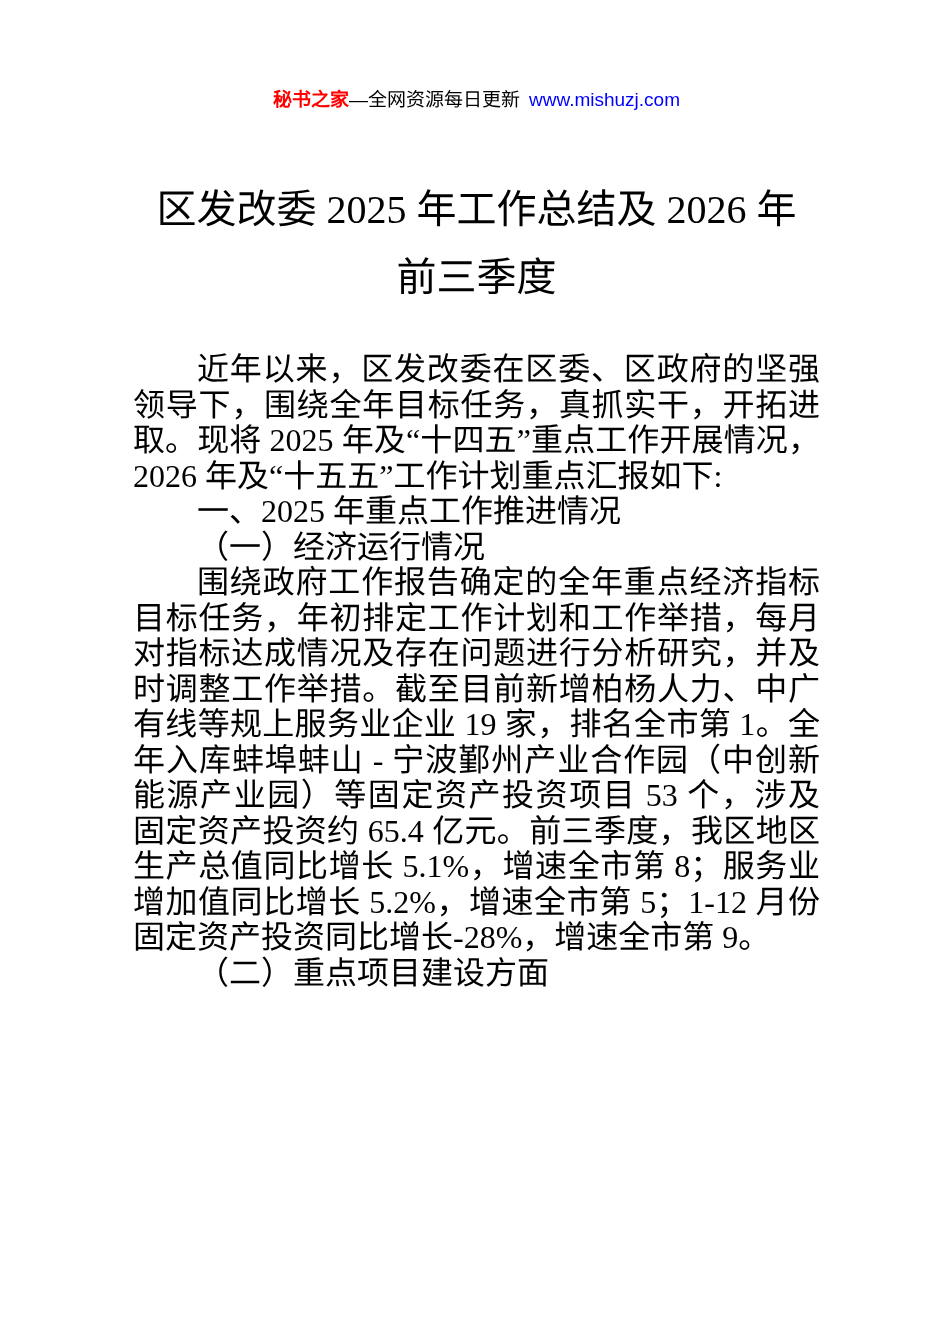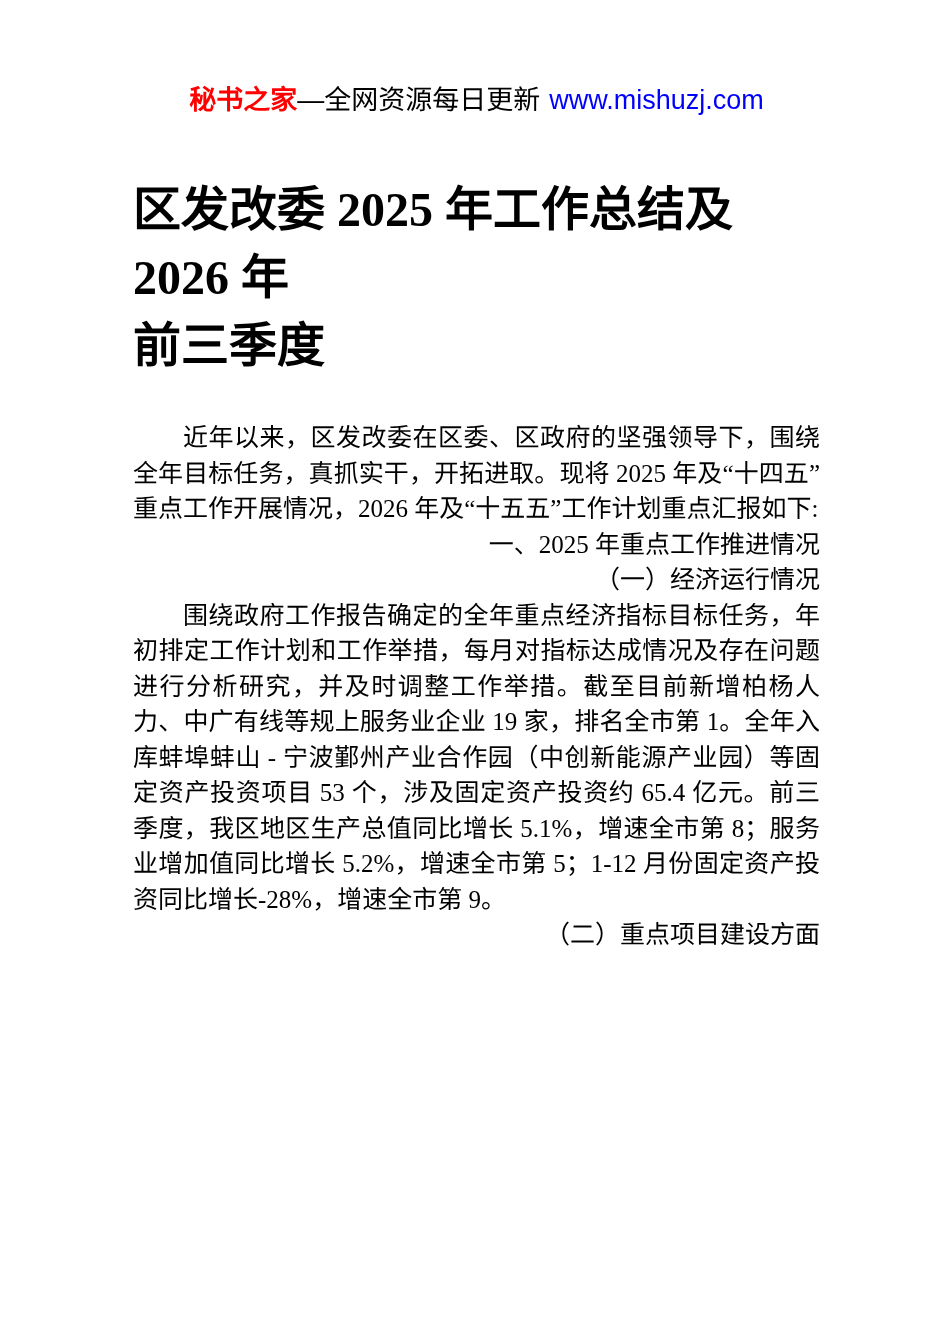--- a/index.html
+++ b/index.html
@@ -16,21 +16,21 @@
     background: #ffffff;
     color: #000000;
     font-family: "Liberation Serif", "DejaVu Serif", serif;
     padding: 84px 130px 0 133px;
     overflow: hidden;
   }
 
   
   .site-header {
     text-align: center;
-    font-size: 27px;
+    font-size: 19px;
     line-height: 32px;
     white-space: nowrap;
     font-family: "Liberation Sans", "DejaVu Sans", sans-serif;
   }
   .site-header .brand {
     color: #FF0000;
     font-weight: bold;
   }
   .site-header .tagline {
     color: #000000;
@@ -38,41 +38,42 @@
   .site-header .url {
     color: #0000FF;
     text-decoration: none;
     margin-left: 9px;
     cursor: pointer;
   }
 
   
   .doc-title {
     margin: 60px 0 40px 0;
-    font-size: 48px;
+    text-align: center;
+    font-size: 40px;
     line-height: 68px;
-    font-weight: bold;
+    font-weight: normal;
     color: #000000;
   }
 
   
   .doc-body {
     margin: 0;
   }
   .para {
     margin: 0;
-    font-size: 25px;
+    font-size: 32px;
     line-height: 35.5px;
     text-align: justify;
     text-indent: 2em;
     color: #000000;
     word-break: break-word;
   }
   .para.heading {
-    text-align: right;
+    text-align: left;
   }
 </style>
 </head>
 <body>
 
 <div class="page">
 
   <div class="site-header">
     <span class="brand">秘书之家</span><span class="tagline">—全网资源每日更新</span><a class="url">www.mishuzj.com</a>
   </div>

